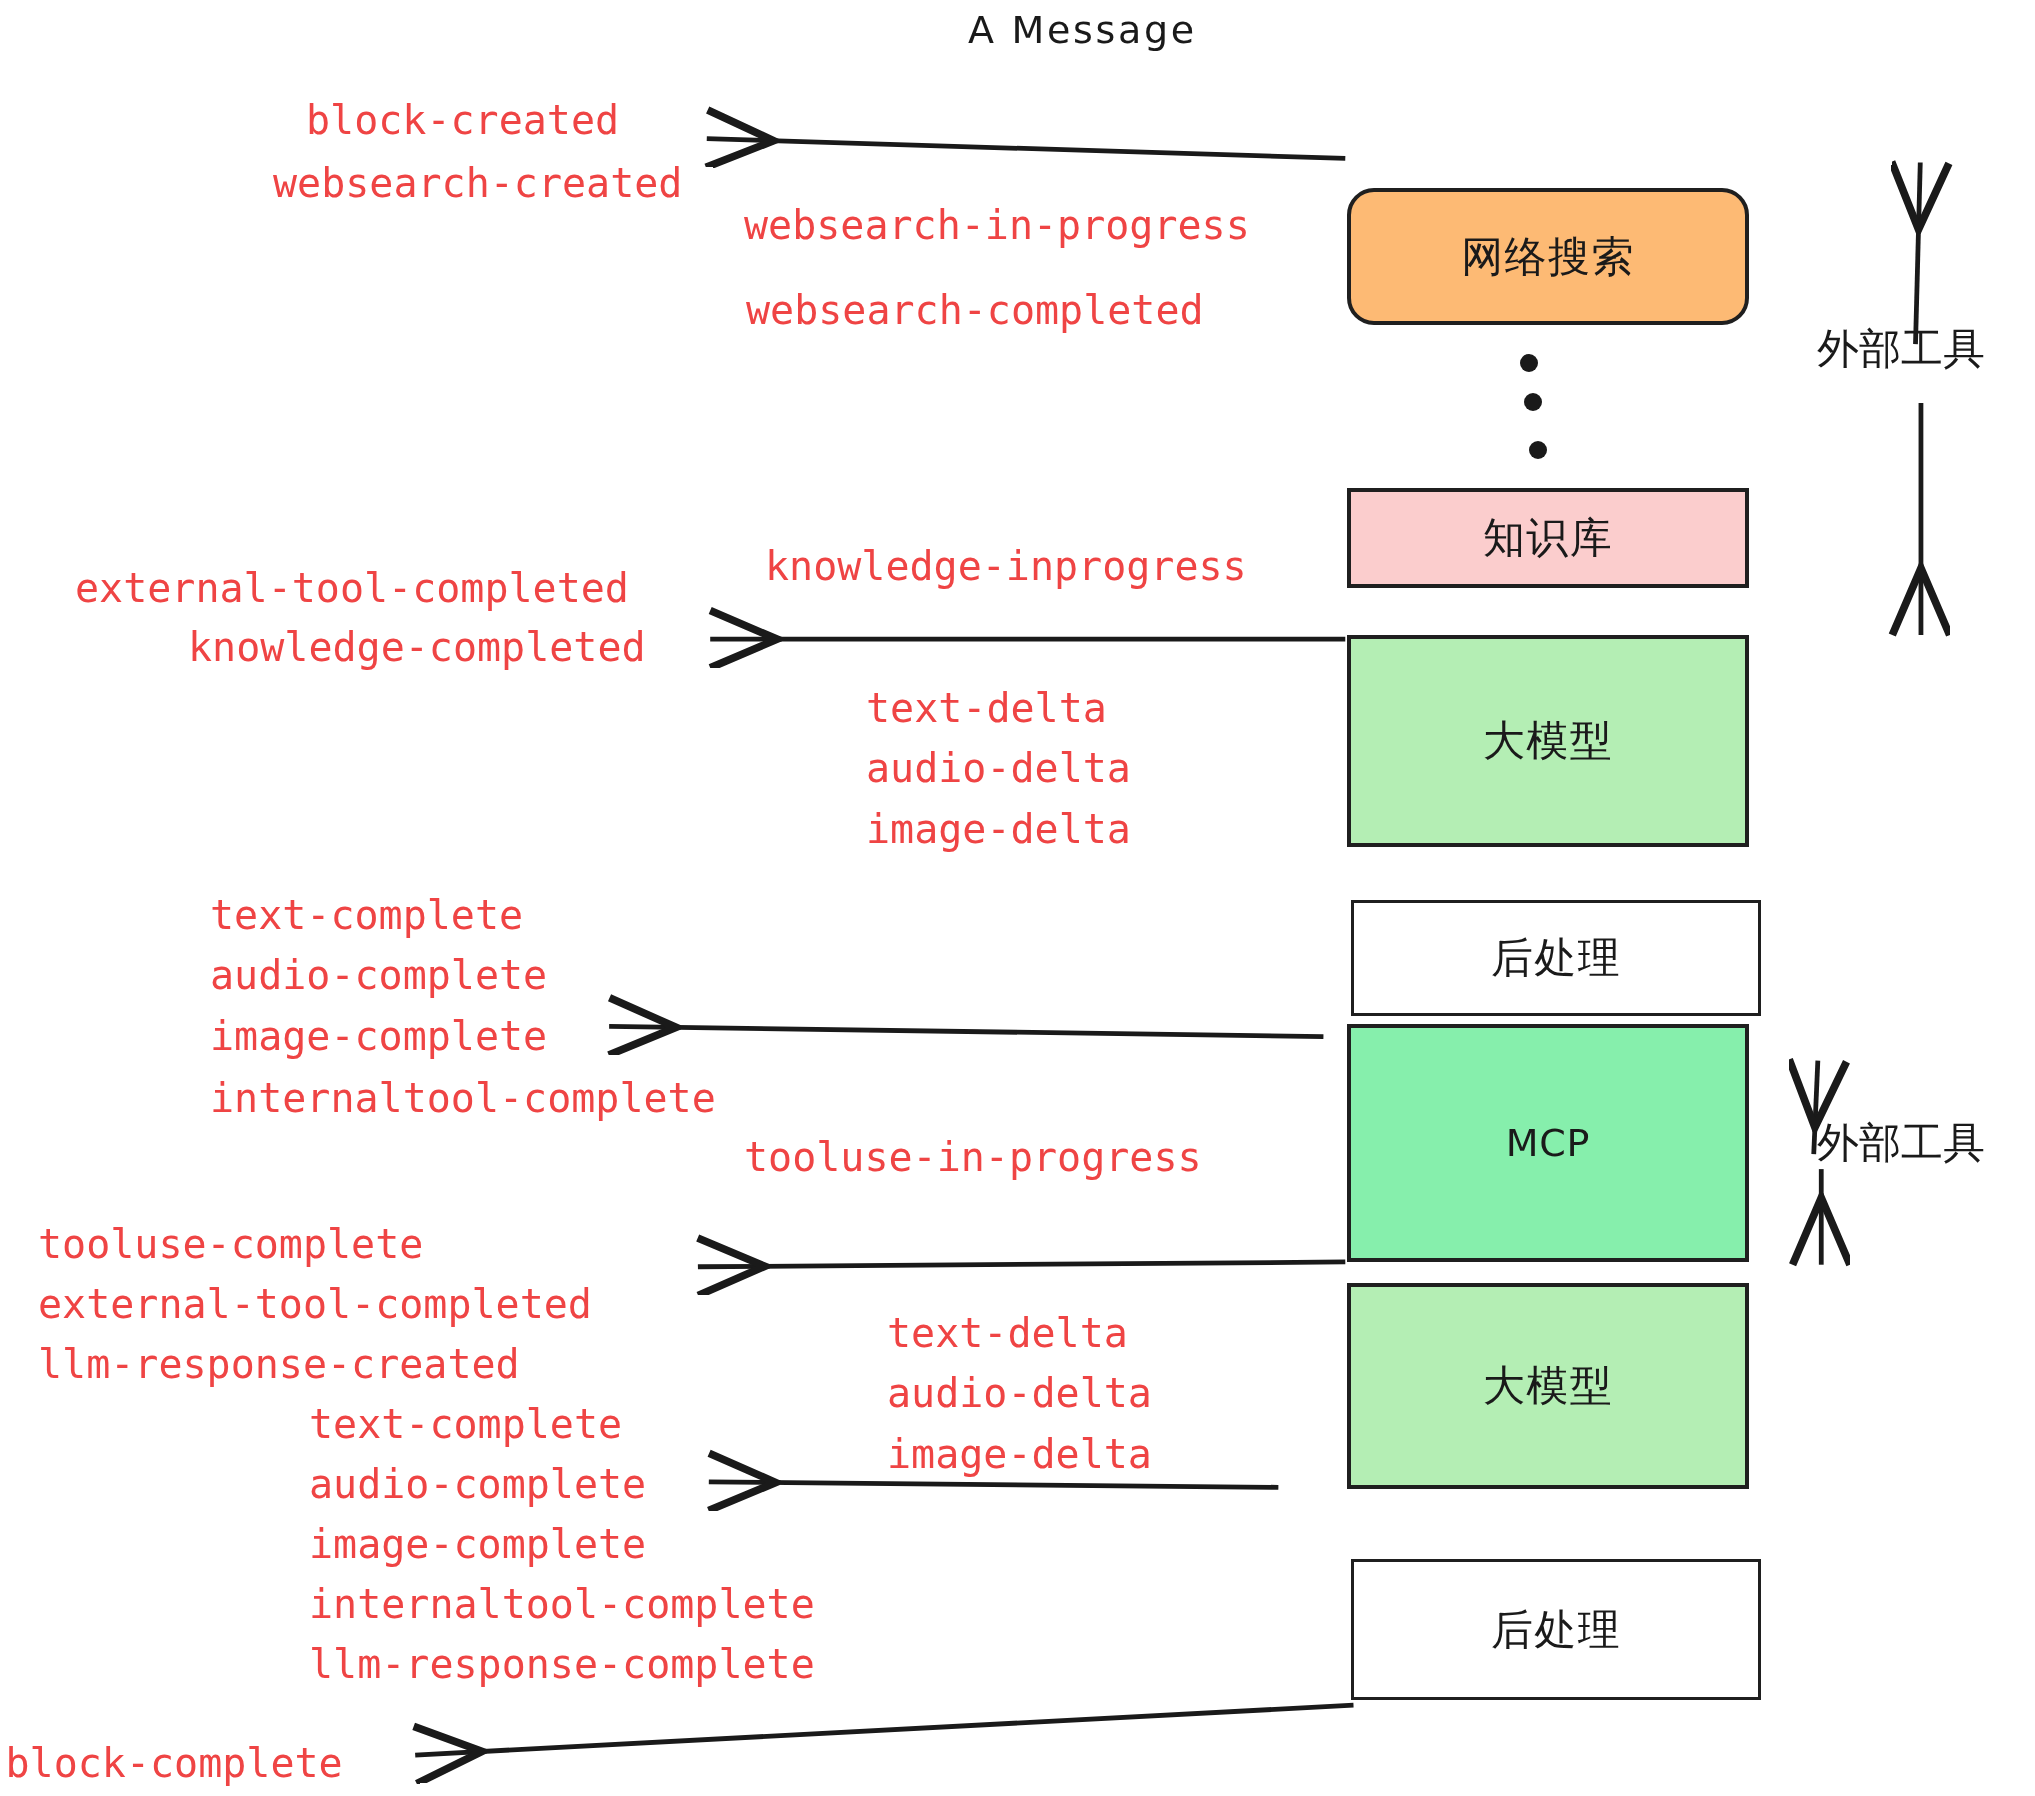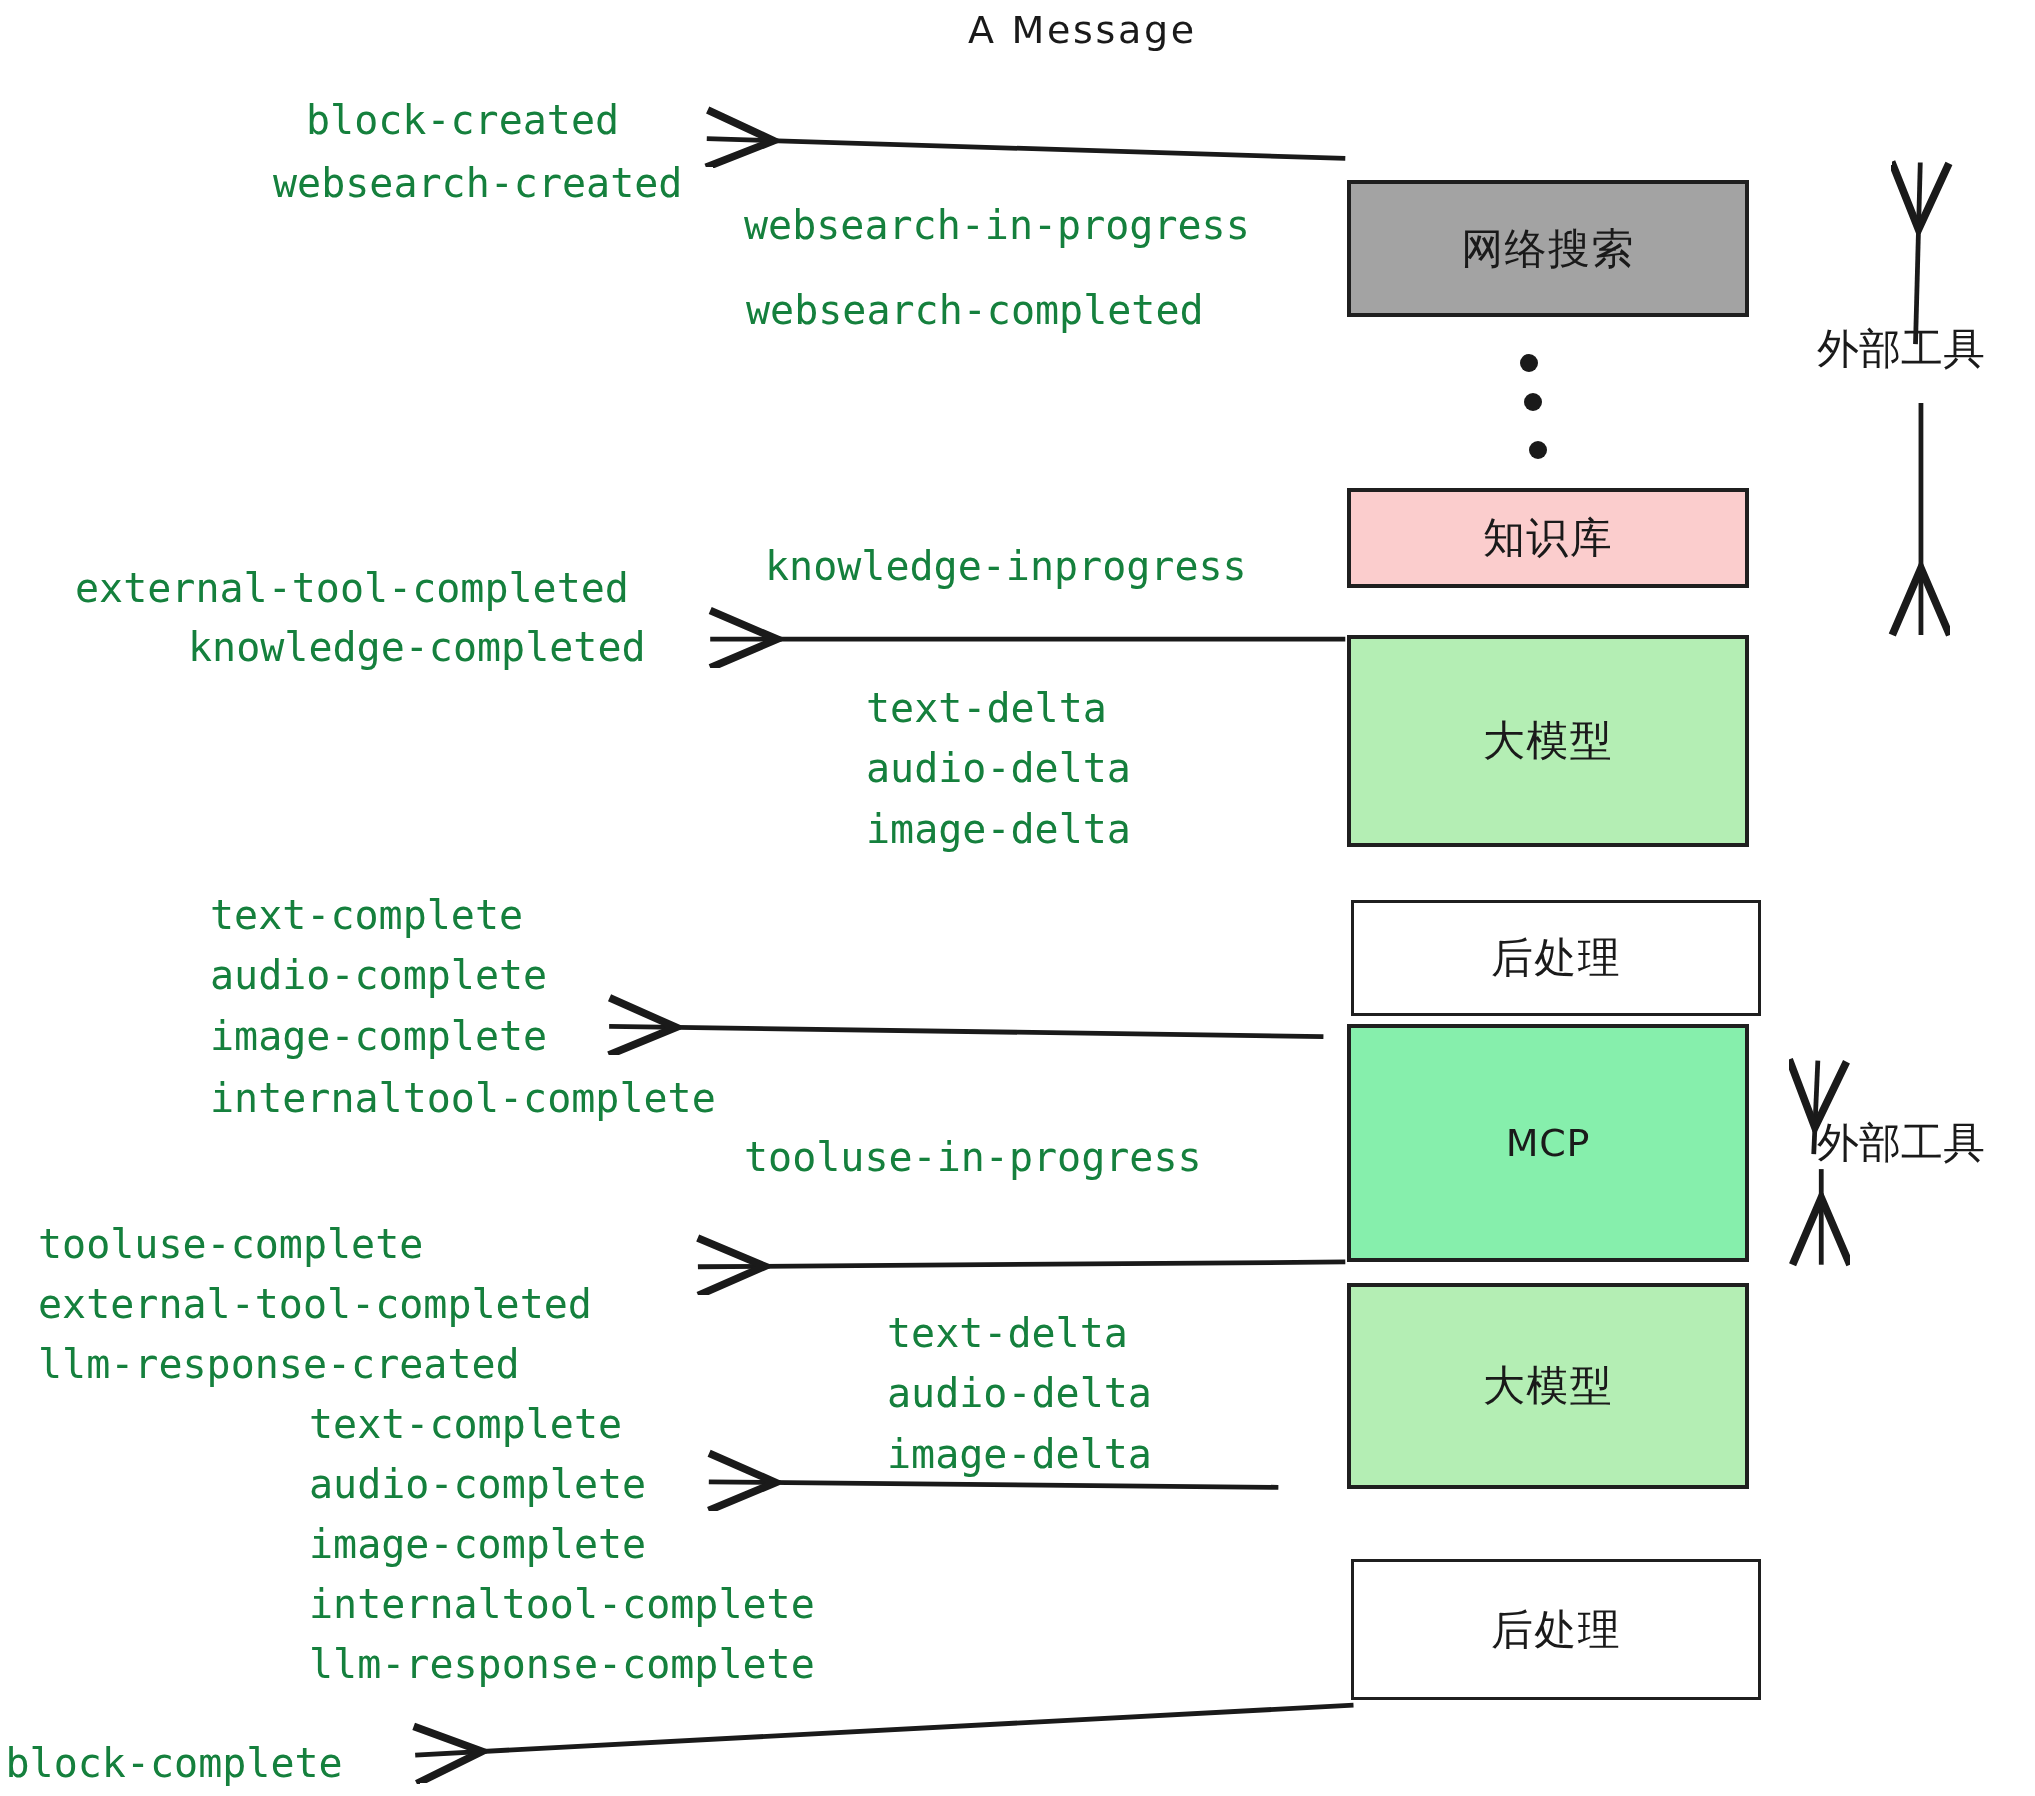--- a/index.html
+++ b/index.html
@@ -13,21 +13,21 @@
     height: 1796px;
     background: #ffffff;
     overflow: hidden;
     font-family: "DejaVu Sans Mono", "Liberation Mono", monospace;
   }
   .mono {
     position: absolute;
     font-family: "DejaVu Sans Mono", "Liberation Mono", monospace;
     font-size: 40px;
     line-height: 1.0;
-    color: #15803d;
+    color: #ef4444;
     white-space: nowrap;
     letter-spacing: 0px;
   }
   .title {
     position: absolute;
     font-family: "DejaVu Sans", "Liberation Sans", sans-serif;
     font-size: 38px;
     color: #1a1a1a;
     white-space: nowrap;
     letter-spacing: 2.7px;
@@ -108,21 +108,21 @@
     <path d="M2813,590 L2813,930" fill="none" stroke="#1a1a1a" stroke-width="7" marker-end="url(#ahv)"></path>
 
     <path d="M2656,1690 L2662,1553" fill="none" stroke="#1a1a1a" stroke-width="7" marker-end="url(#ahv)"></path>
     <path d="M2667,1712 L2667,1852" fill="none" stroke="#1a1a1a" stroke-width="7" marker-end="url(#ahv)"></path>
   </svg>
 
   <div class="dot" style="left:1520px; top:354px;"></div>
   <div class="dot" style="left:1524px; top:393px;"></div>
   <div class="dot" style="left:1529px; top:441px;"></div>
 
-  <div class="node" style="left:1347px; top:180px; width:402px; height:137px; background:#a3a3a3;">
+  <div class="node" style="left:1347px; top:188px; width:402px; height:137px; background:#fdba74;border-radius:27px;">
     <span class="node-label">网络搜索</span>
   </div>
 
   <div class="node" style="left:1347px; top:488px; width:402px; height:100px; background:#fbcdcd;">
     <span class="node-label">知识库</span>
   </div>
 
   <div class="node" style="left:1347px; top:635px; width:402px; height:212px; background:#b4eeb4;">
     <span class="node-label">大模型</span>
   </div>

